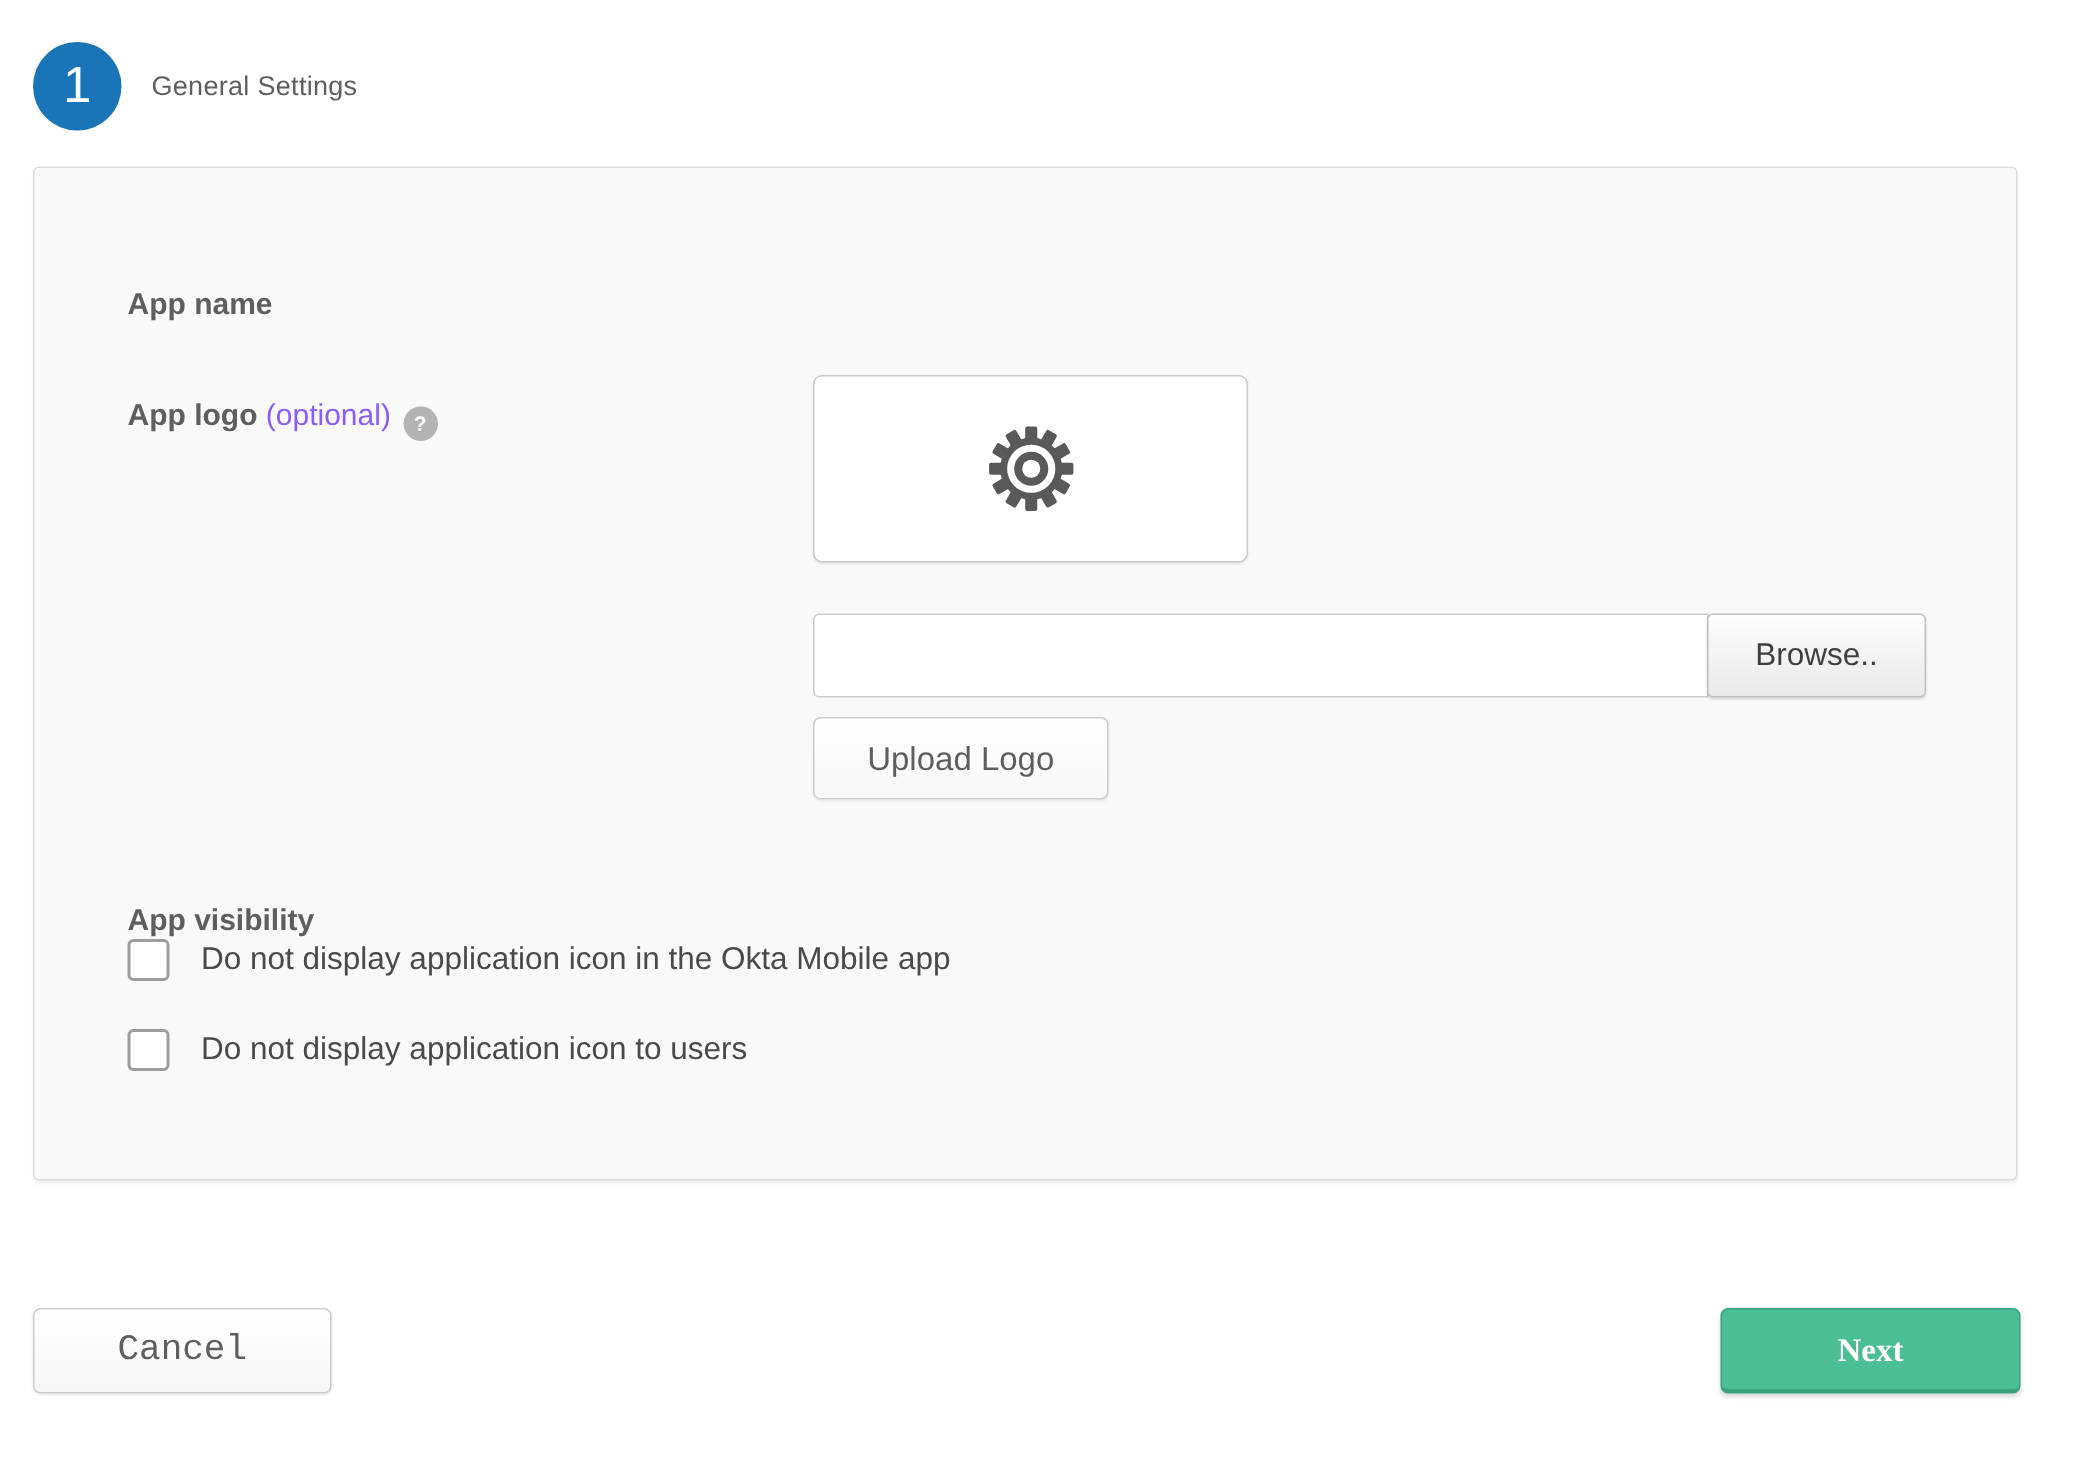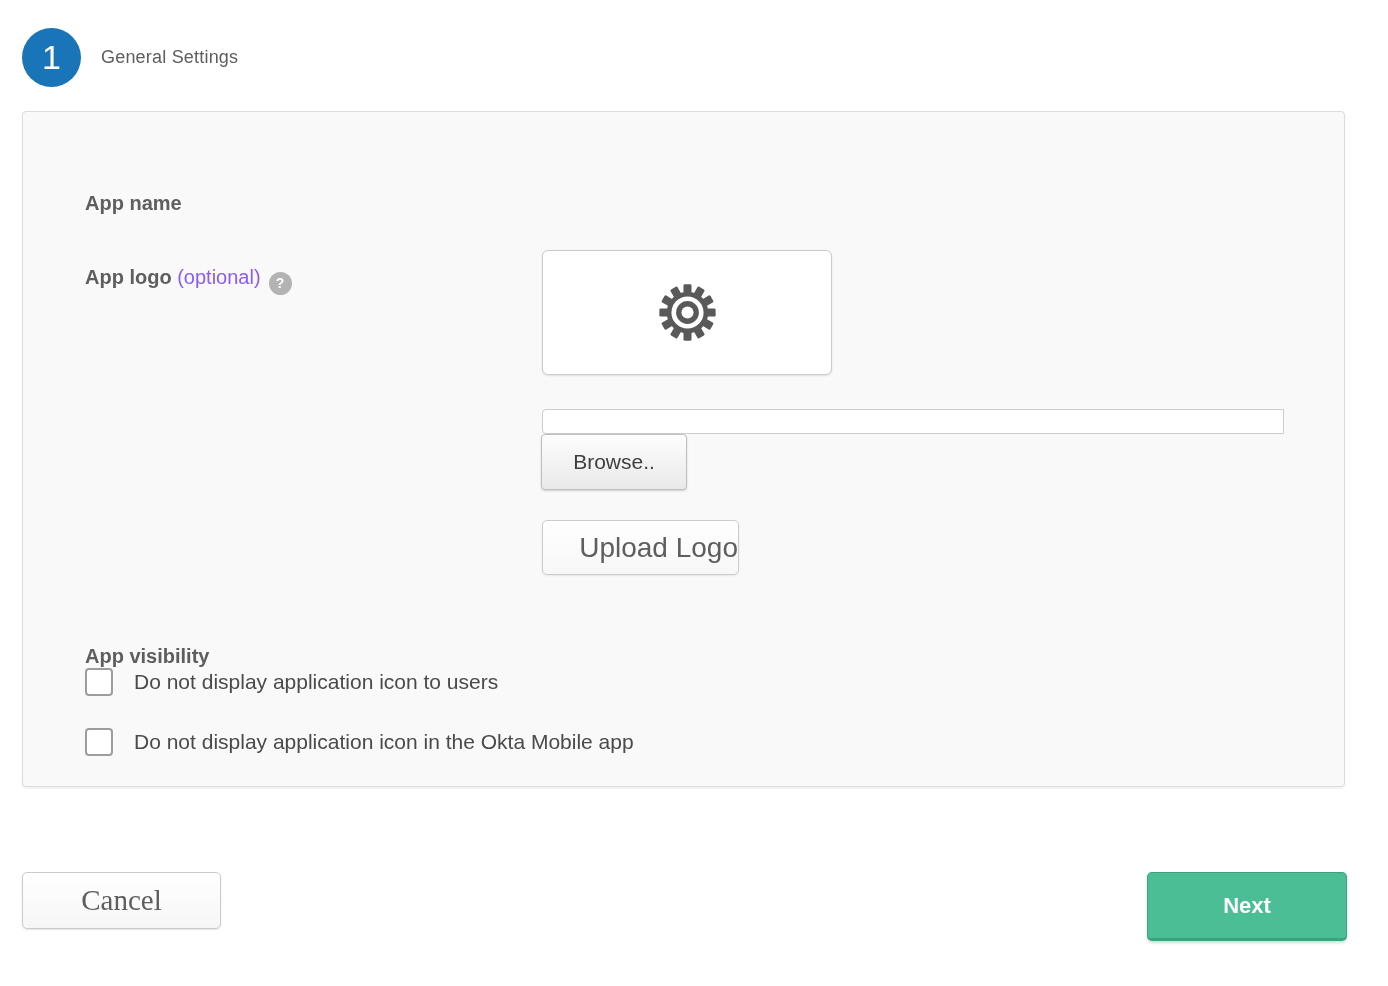--- a/index.html
+++ b/index.html
@@ -116,21 +116,20 @@
     box-shadow: 0 1px 2px rgba(0,0,0,0.10);
     display: flex;
     align-items: center;
     justify-content: center;
   }
 
   .file-row {
     margin-top: 34px;
     display: flex;
     width: 742px;
-    flex-direction: column;
   }
   .file-path-input {
     flex: 1;
     height: 56px;
     border: 1px solid #cccccc;
     border-radius: 4px 0 0 4px;
     background: #ffffff;
     font-family: "Liberation Sans", "DejaVu Sans", sans-serif;
     font-size: 20px;
     color: #484848;
@@ -145,32 +144,31 @@
     border-radius: 4px;
     background: linear-gradient(#fdfdfd, #e9e9e9);
     box-shadow: 0 1px 2px rgba(0,0,0,0.18);
     font-family: "Liberation Sans", "DejaVu Sans", sans-serif;
     font-size: 21px;
     color: #3f3f3f;
     cursor: pointer;
   }
 
   .upload-button {
-    margin-top: 30px;
+    margin-top: 13px;
     width: 197px;
     height: 55px;
     border: 1px solid #cccccc;
     border-radius: 5px;
     background: linear-gradient(#ffffff, #f7f7f7);
     box-shadow: 0 1px 2px rgba(0,0,0,0.08);
     font-family: "Liberation Sans", "DejaVu Sans", sans-serif;
-    font-size: 28px;
-    color: #5e5e5e;
-    cursor: pointer;
-    text-align: right;
+    font-size: 22px;
+    color: #5e5e5e;
+    cursor: pointer;
   }
 
   
   .row-visibility { margin-top: 68px; flex-direction: column; }
   .row-visibility .label-col { padding-top: 2px; }
   .checkbox-row {
     display: flex;
     align-items: center;
     cursor: pointer;
   }
@@ -195,34 +193,34 @@
     justify-content: space-between;
     margin: 85px 41px 0 22px;
   }
   .cancel-button {
     width: 199px;
     height: 57px;
     border: 1px solid #cbcbcb;
     border-radius: 5px;
     background: linear-gradient(#ffffff, #f6f6f6);
     box-shadow: 0 1px 2px rgba(0,0,0,0.10);
-    font-family: Liberation Serif, serif;
-    font-size: 29px;
+    font-family: Liberation Mono, monospace;
+    font-size: 24px;
     color: #5e5e5e;
     cursor: pointer;
   }
   .next-button {
     width: 200px;
-    height: 69px;
+    height: 57px;
     border: 1px solid #3aa37e;
     border-bottom: 3px solid #3aa37e;
     border-radius: 5px;
     background: #4cbe95;
     box-shadow: 0 2px 3px rgba(0,0,0,0.15);
-    font-family: Liberation Sans, sans-serif;
+    font-family: Liberation Serif, serif;
     font-size: 22px;
     font-weight: bold;
     color: #ffffff;
     cursor: pointer;
   }
 </style>
 </head>
 <body>
 
 <div class="step-header">
@@ -287,26 +285,26 @@
   </div>
 
   <div class="form-row row-visibility">
     <div class="label-col">
       <span class="field-label">App visibility</span>
     </div>
     <div class="field-col">
 
       <div class="checkbox-row">
         <div class="checkbox-box"></div>
-        <span class="checkbox-label">Do not display application icon to users</span>
+        <span class="checkbox-label">Do not display application icon in the Okta Mobile app</span>
       </div>
 
       <div class="checkbox-row">
         <div class="checkbox-box"></div>
-        <span class="checkbox-label">Do not display application icon in the Okta Mobile app</span>
+        <span class="checkbox-label">Do not display application icon to users</span>
       </div>
 
     </div>
   </div>
 </div>
 
 <div class="footer">
   <button class="cancel-button">Cancel</button>
   <button class="next-button">Next</button>
 </div>

